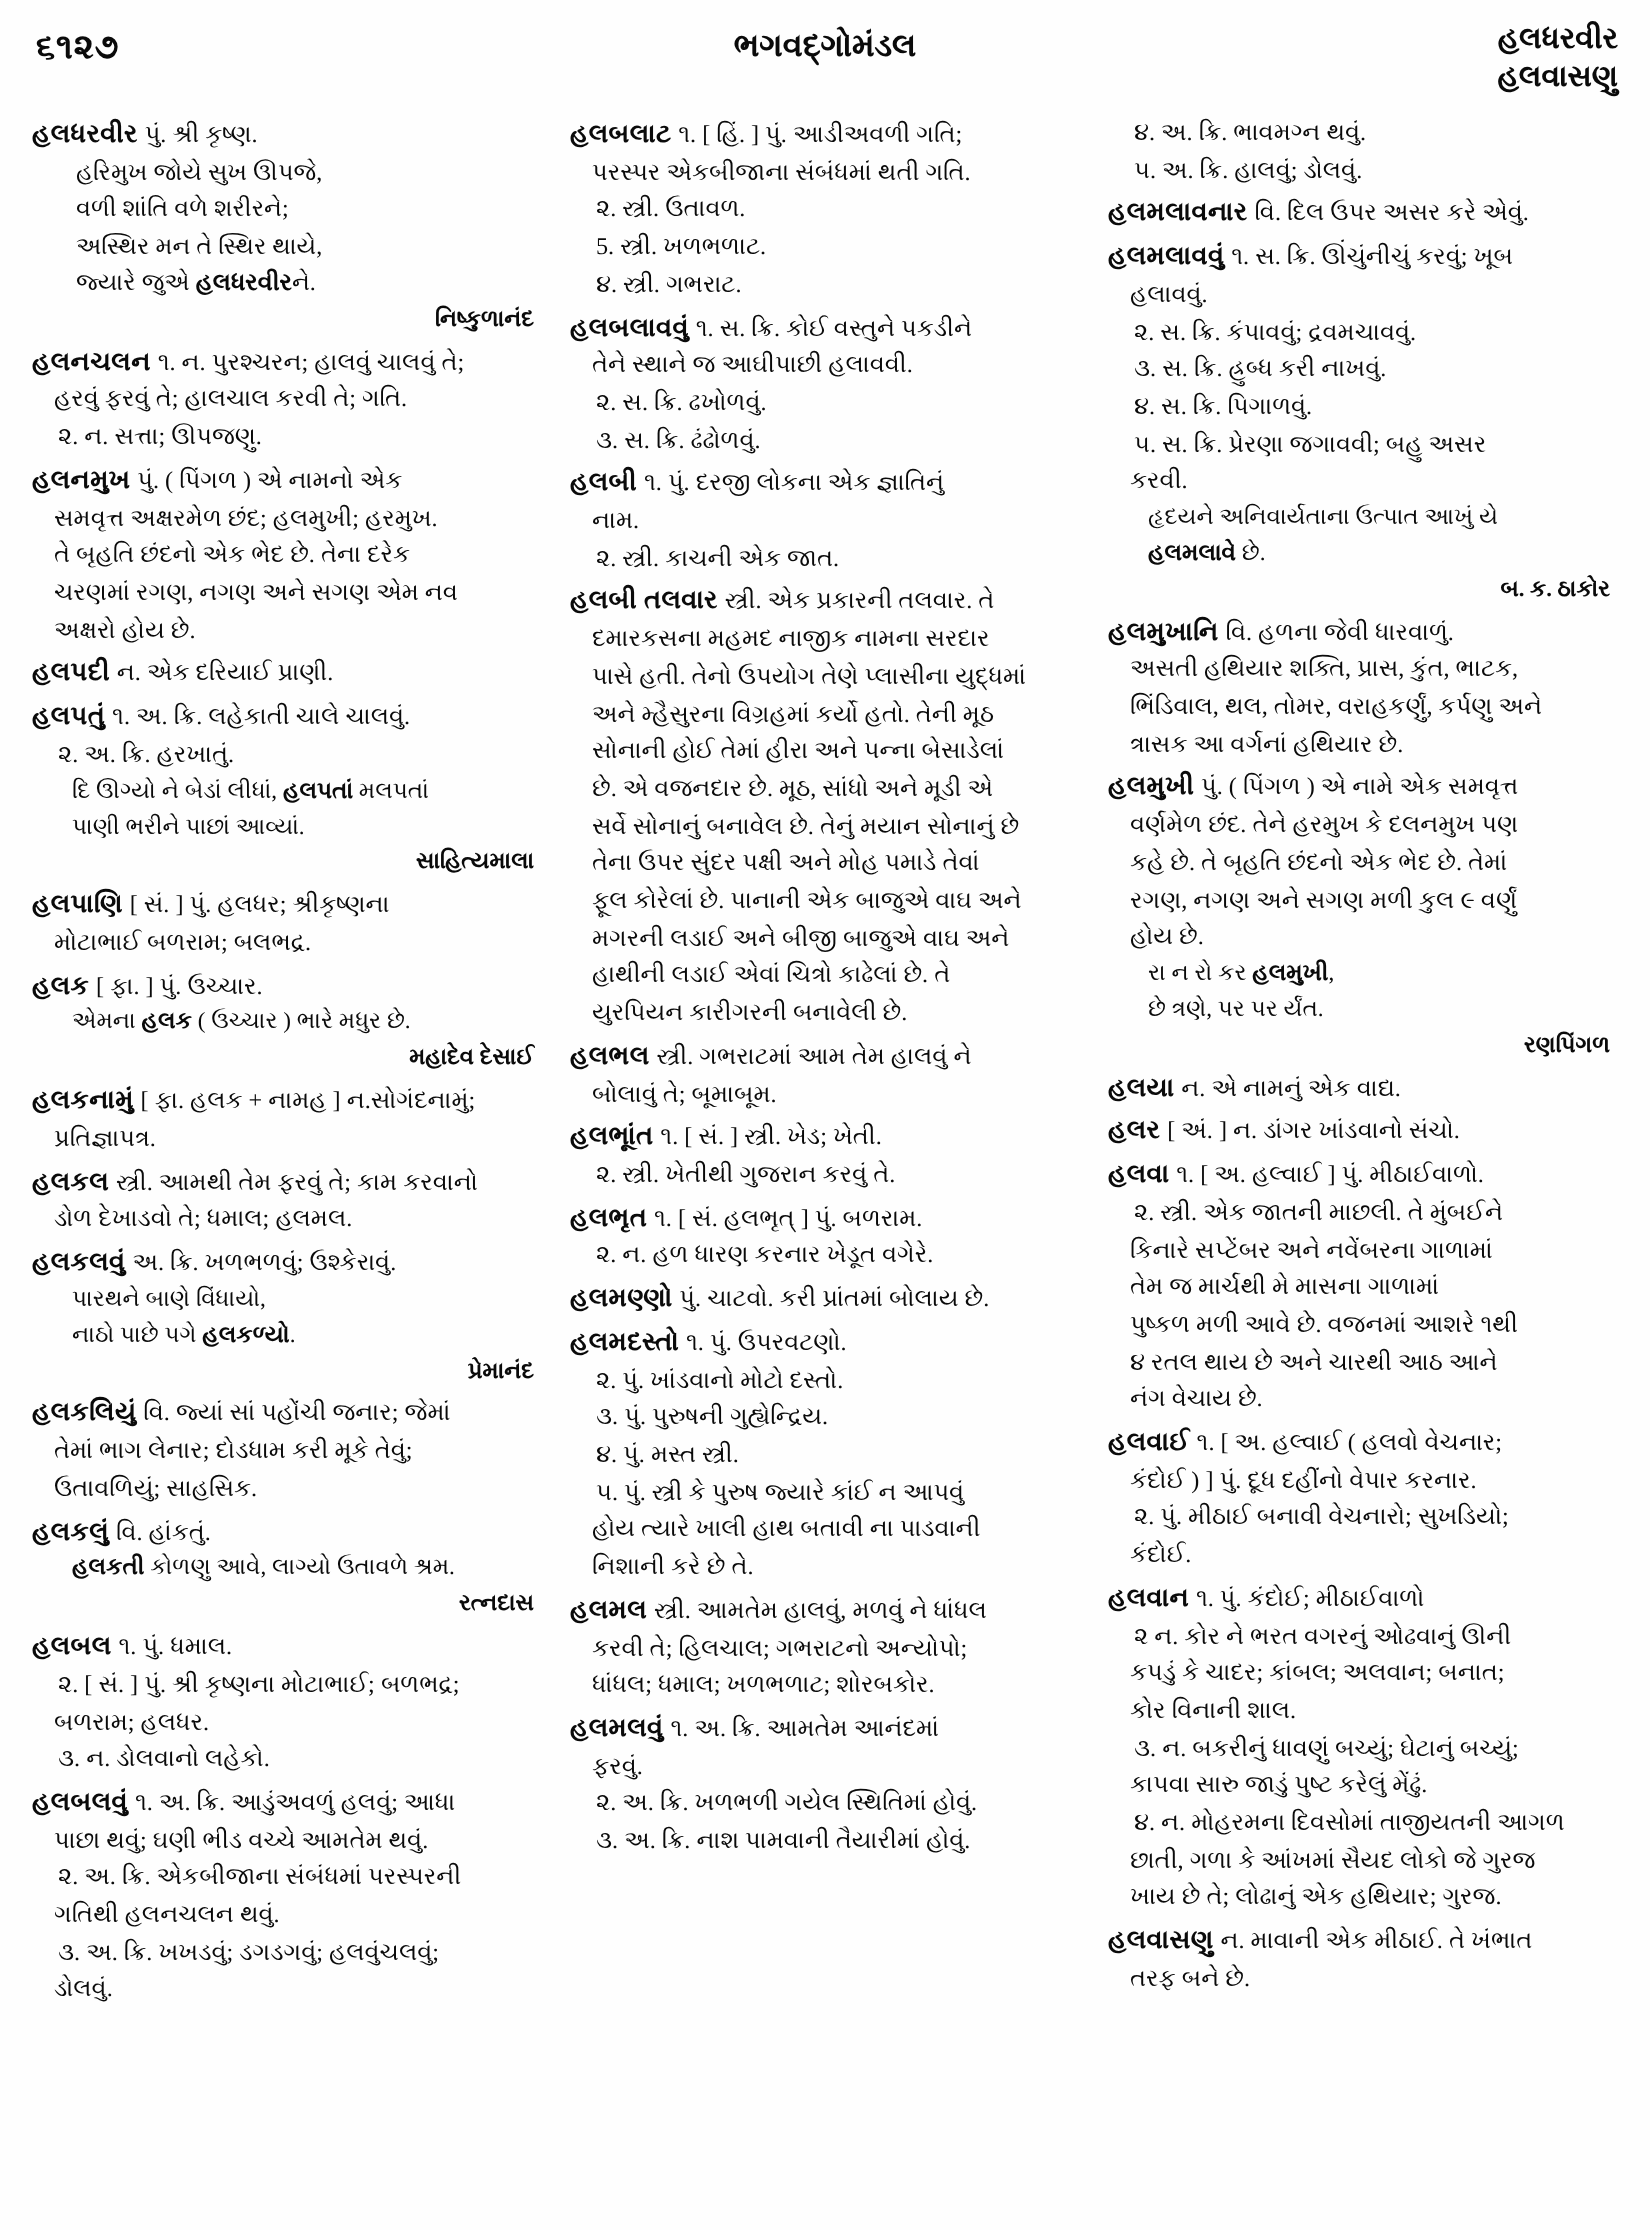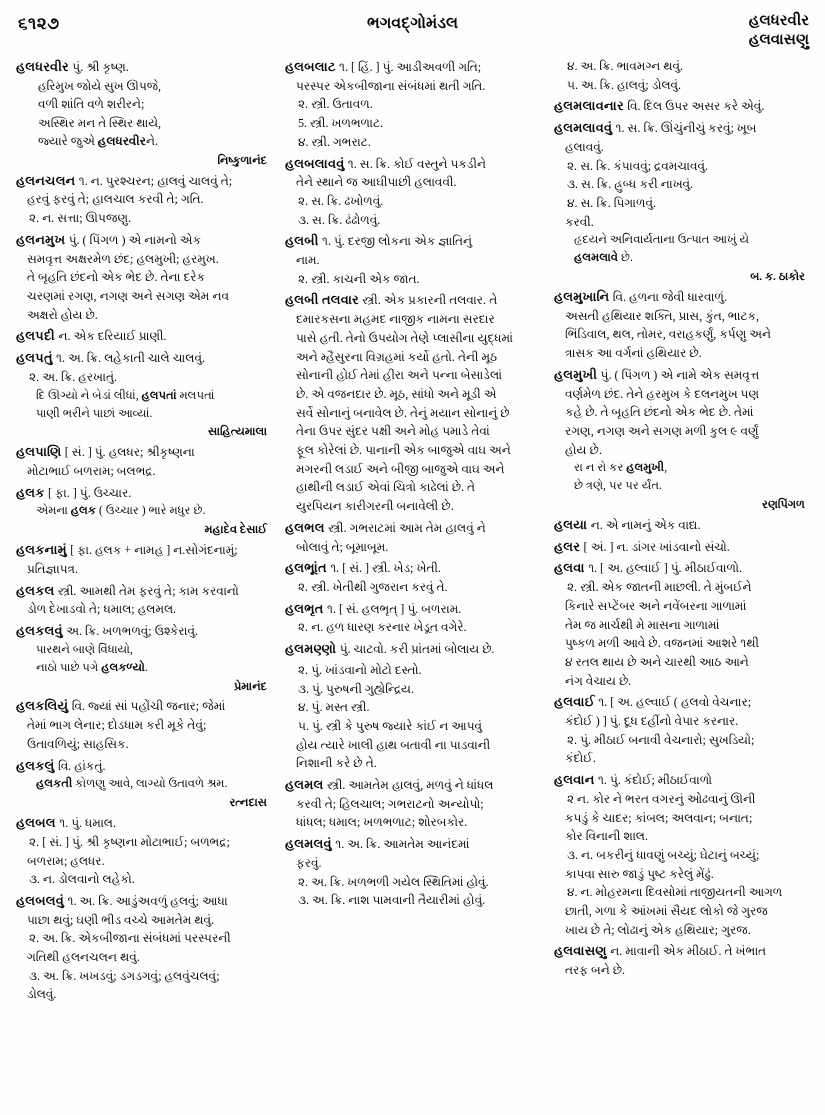--- a/index.html
+++ b/index.html
@@ -251,20 +251,21 @@
           <p class="sense"><span>૨. સ્ત્રી. ખેતીથી ગુજરાન કરવું તે.</span></p>
         </div>
         <div class="entry">
           <p class=""><span class="headword">હલભૃત </span><span>૧. [ સં. હલભૃત્ ] પું. બળરામ.</span></p>
           <p class="sense"><span>૨. ન. હળ ધારણ કરનાર ખેડૂત વગેરે.</span></p>
         </div>
         <div class="entry">
           <p class=""><span class="headword">હલમણ્ણો </span><span>પું. ચાટવો. કરી પ્રાંતમાં બોલાય છે.</span></p>
         </div>
         <div class="entry">
+          <p class=""><span class="headword">હલમદસ્તો </span><span>૧. પું. ઉપરવટણો.</span></p>
           <p class="sense"><span>૨. પું. ખાંડવાનો મોટો દસ્તો.</span></p>
           <p class="sense"><span>૩. પું. પુરુષની ગુહ્યેન્દ્રિય.</span></p>
           <p class="sense"><span>૪. પું. મસ્ત સ્ત્રી.</span></p>
           <p class="sense"><span>૫. પું. સ્ત્રી કે પુરુષ જ્યારે કાંઈ ન આપવું</span></p>
           <p class="cont"><span>હોય ત્યારે ખાલી હાથ બતાવી ના પાડવાની</span></p>
           <p class="cont"><span>નિશાની કરે છે તે.</span></p>
         </div>
         <div class="entry">
           <p class=""><span class="headword">હલમલ </span><span>સ્ત્રી. આમતેમ હાલવું, મળવું ને ધાંધલ</span></p>
           <p class="cont"><span>કરવી તે; હિલચાલ; ગભરાટનો અન્યોપો;</span></p>
@@ -284,20 +285,21 @@
         </div>
         <div class="entry">
           <p class=""><span class="headword">હલમલાવનાર </span><span>વિ. દિલ ઉપર અસર કરે એવું.</span></p>
         </div>
         <div class="entry">
           <p class=""><span class="headword">હલમલાવવું </span><span>૧. સ. ક્રિ. ઊંચુંનીચું કરવું; ખૂબ</span></p>
           <p class="cont"><span>હલાવવું.</span></p>
           <p class="sense"><span>૨. સ. ક્રિ. કંપાવવું; દ્રવમચાવવું.</span></p>
           <p class="sense"><span>૩. સ. ક્રિ. હ્રુબ્ધ કરી નાખવું.</span></p>
           <p class="sense"><span>૪. સ. ક્રિ. પિગાળવું.</span></p>
+          <p class="sense"><span>૫. સ. ક્રિ. પ્રેરણા જગાવવી; બહુ અસર</span></p>
           <p class="cont"><span>કરવી.</span></p>
           <p class="quote"><span>હૃદયને    અનિવાર્યતાના    ઉત્પાત   આખું યે</span></p>
           <p class="quote"><span><span class="bold">હલમલાવે</span> છે.</span></p>
           <p class="attrib"><span>બ. ક. ઠાકોર</span></p>
         </div>
         <div class="entry">
           <p class=""><span class="headword">હલમુખાનિ </span><span>વિ. હળના જેવી ધારવાળું.</span></p>
           <p class="cont"><span>અસતી હથિયાર શક્તિ, પ્રાસ, કુંત, ભાટક,</span></p>
           <p class="cont"><span>ભિંડિવાલ, થલ, તોમર, વરાહકર્ણું, કર્પણુ અને</span></p>
           <p class="cont"><span>ત્રાસક આ વર્ગનાં હથિયાર છે.</span></p>

